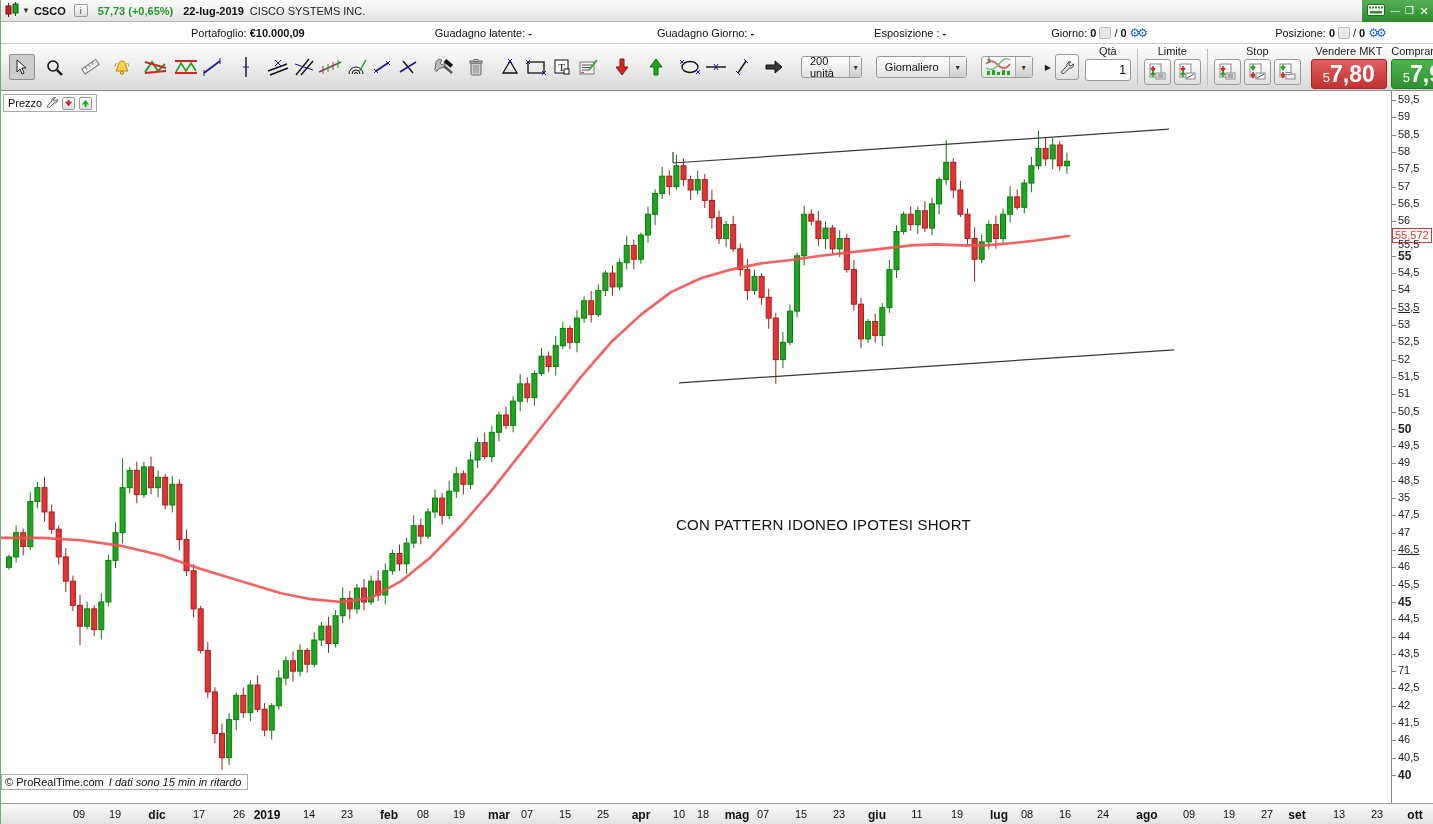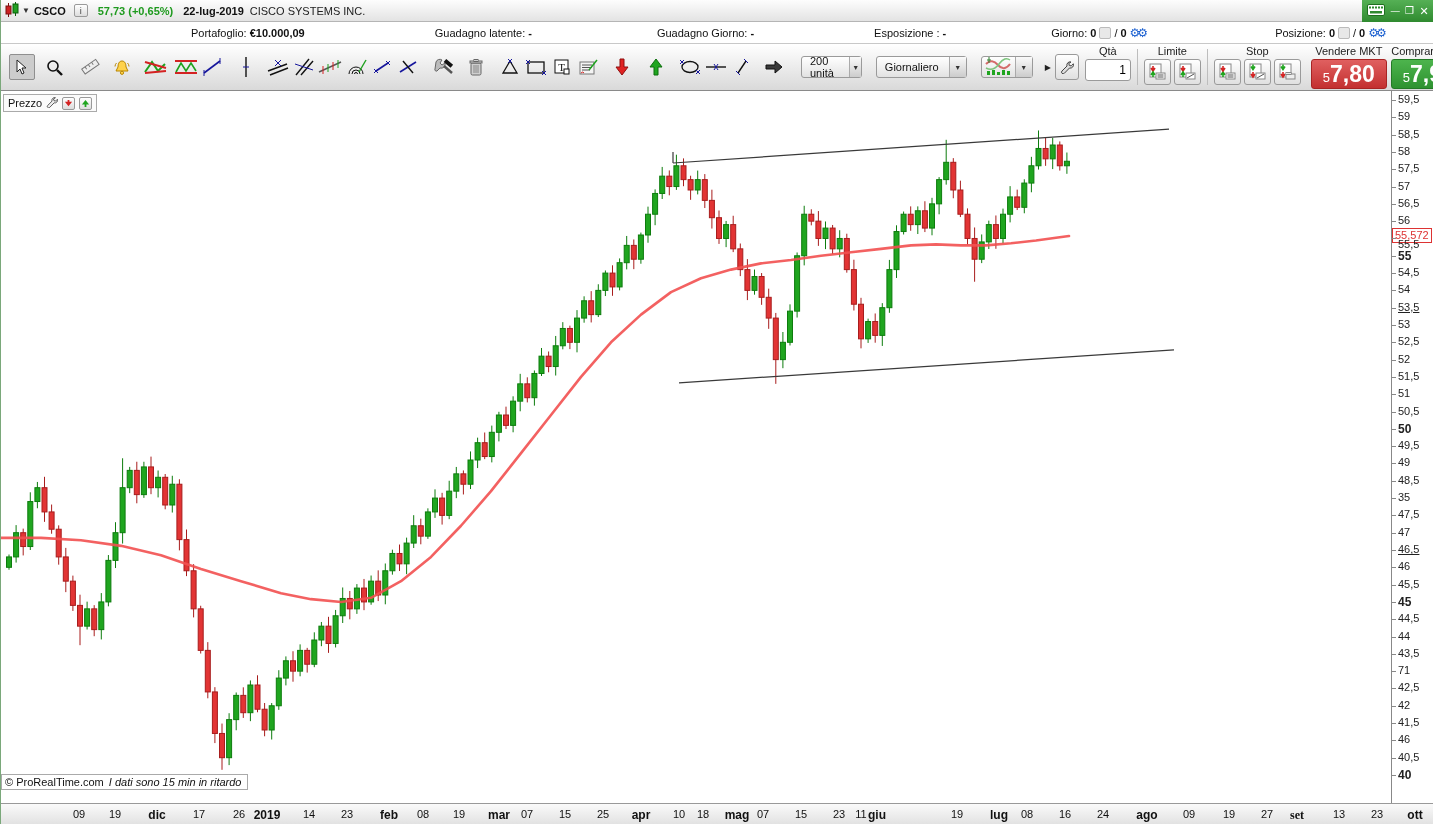--- a/index.html
+++ b/index.html
@@ -787,20 +787,21 @@
           </svg>
       </span>
       <span class="chip-btn">
         <svg width="9" height="9" viewBox="0 0 10 10">
             <path d="M5 1 L9 6 L6 6 L6 9 L4 9 L4 6 L1 6 Z" fill="#1fa51f"></path>
           </svg>
       </span>
     </div>
 
     <div class="annotation" id="annotation" style="left: 675px; top: 423px;">
+      <div>CON PATTERN IDONEO IPOTESI SHORT</div>
     </div>
 
     <div class="yaxis" id="y-axis">
       <div class="ma-label" id="ma-label" style="top: 136.969px;">55,572</div>
     <span class="ylab" style="top: 2px;">59,5</span>
         <span class="ytick" style="top: 9px;"></span>
         <span class="ylab" style="top: 19.3077px;">59</span>
         <span class="ytick" style="top: 26.3077px;"></span>
         <span class="ylab" style="top: 36.6154px;">58,5</span>
         <span class="ytick" style="top: 43.6154px;"></span>
@@ -903,29 +904,29 @@
       <span class="xlab" style="left: 564px;">15</span>
       <span class="xlab" style="left: 602px;">25</span>
       <span class="xlab b" style="left: 640px;">apr</span>
       <span class="xlab" style="left: 678px;">10</span>
       <span class="xlab" style="left: 702px;">18</span>
       <span class="xlab b" style="left: 736px;">mag</span>
       <span class="xlab" style="left: 762px;">07</span>
       <span class="xlab" style="left: 800px;">15</span>
       <span class="xlab" style="left: 838px;">23</span>
       <span class="xlab b" style="left: 876px;">giu</span>
-      <span class="xlab" style="left: 860px;">11</span>
+      <span class="xlab" style="left: 916px;">11</span>
       <span class="xlab" style="left: 956px;">19</span>
       <span class="xlab b" style="left: 998px;">lug</span>
       <span class="xlab" style="left: 1026px;">08</span>
       <span class="xlab" style="left: 1064px;">16</span>
       <span class="xlab" style="left: 1102px; text-align: center;">24</span>
       <span class="xlab b" style="left: 1146px;">ago</span>
       <span class="xlab" style="left: 1188px;">09</span>
       <span class="xlab" style="left: 1228px;">19</span>
       <span class="xlab" style="left: 1266px;">27</span>
-      <span class="xlab b" style="left: 1296px; font-family: Liberation Serif, serif;">set</span>
+      <span class="xlab b" style="left: 1296px;">set</span>
       <span class="xlab" style="left: 1338px;">13</span>
       <span class="xlab" style="left: 1376px;">23</span>
       <span class="xlab b" style="left: 1414px;">ott</span>
     </div>
 
 </div>
 
 </body></html>

